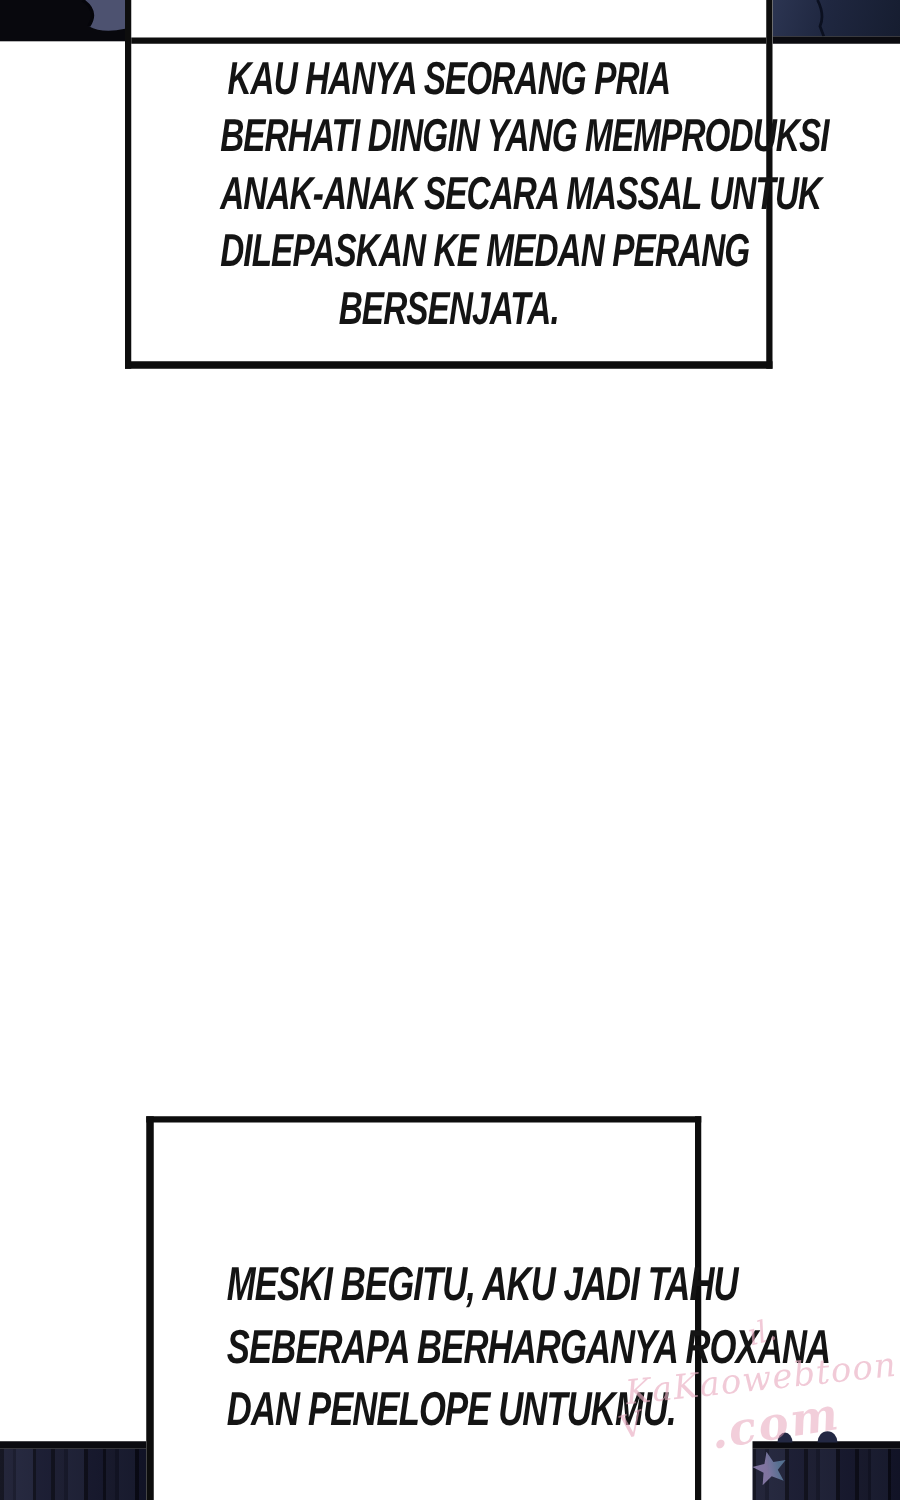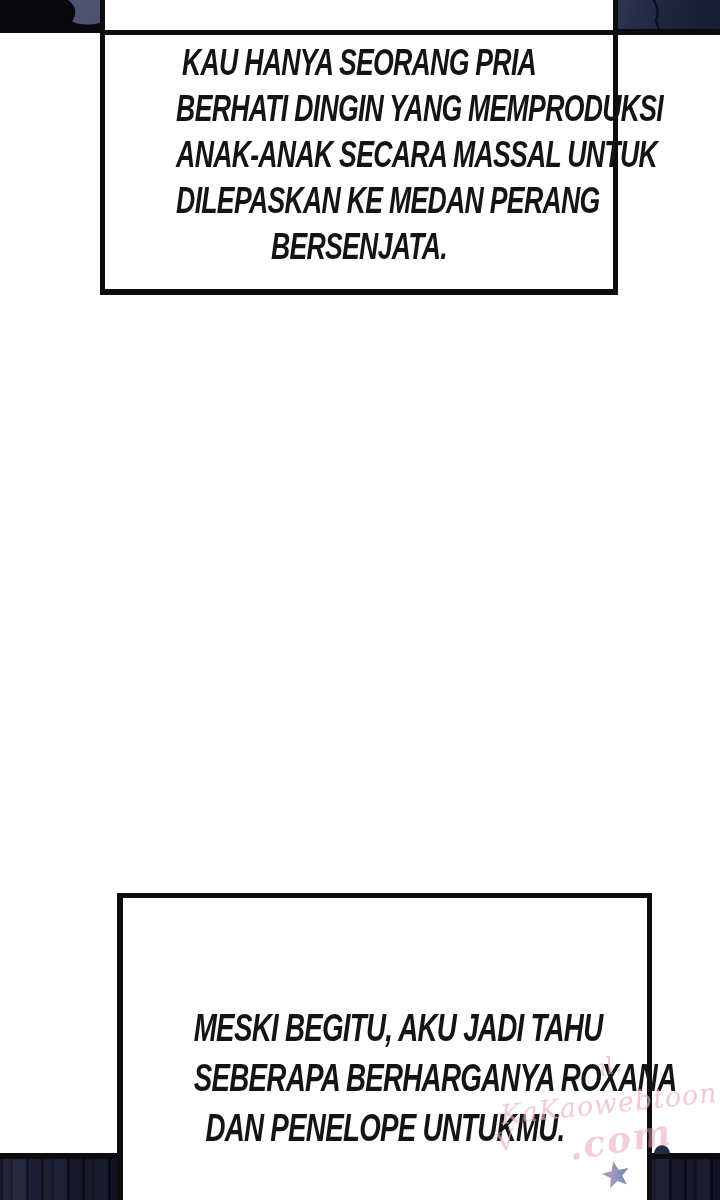--- a/index.html
+++ b/index.html
@@ -32,21 +32,21 @@
   .speech-box{position:absolute;background:#ffffff;box-sizing:border-box;}
   #speech-box-top{
     left:100px;top:0;width:518px;height:295px;
     border-left:5px solid #0d0d0d;border-right:5px solid #0d0d0d;
     border-bottom:6px solid #0d0d0d;
   }
   #speech-box-top .top-rule{
     position:absolute;left:0;right:0;top:30px;height:5px;background:#0d0d0d;
   }
   #speech-box-bottom{
-    left:117px;top:893px;width:535px;height:307px;
+    left:117px;top:893px;width:444px;height:307px;
     border-left:6px solid #0d0d0d;border-right:5px solid #0d0d0d;
     border-top:5px solid #0d0d0d;
   }
   .box-text{
     position:absolute;left:0;right:0;text-align:center;color:#141414;
     font-weight:bold;font-style:italic;letter-spacing:-1px;
     transform-origin:50% 0;
   }
   #speech-box-top .box-text{top:40px;font-size:37px;line-height:46px;transform:scaleX(0.72);}
   #speech-box-bottom .box-text{top:105px;font-size:38px;line-height:50px;transform:scaleX(0.73);}

